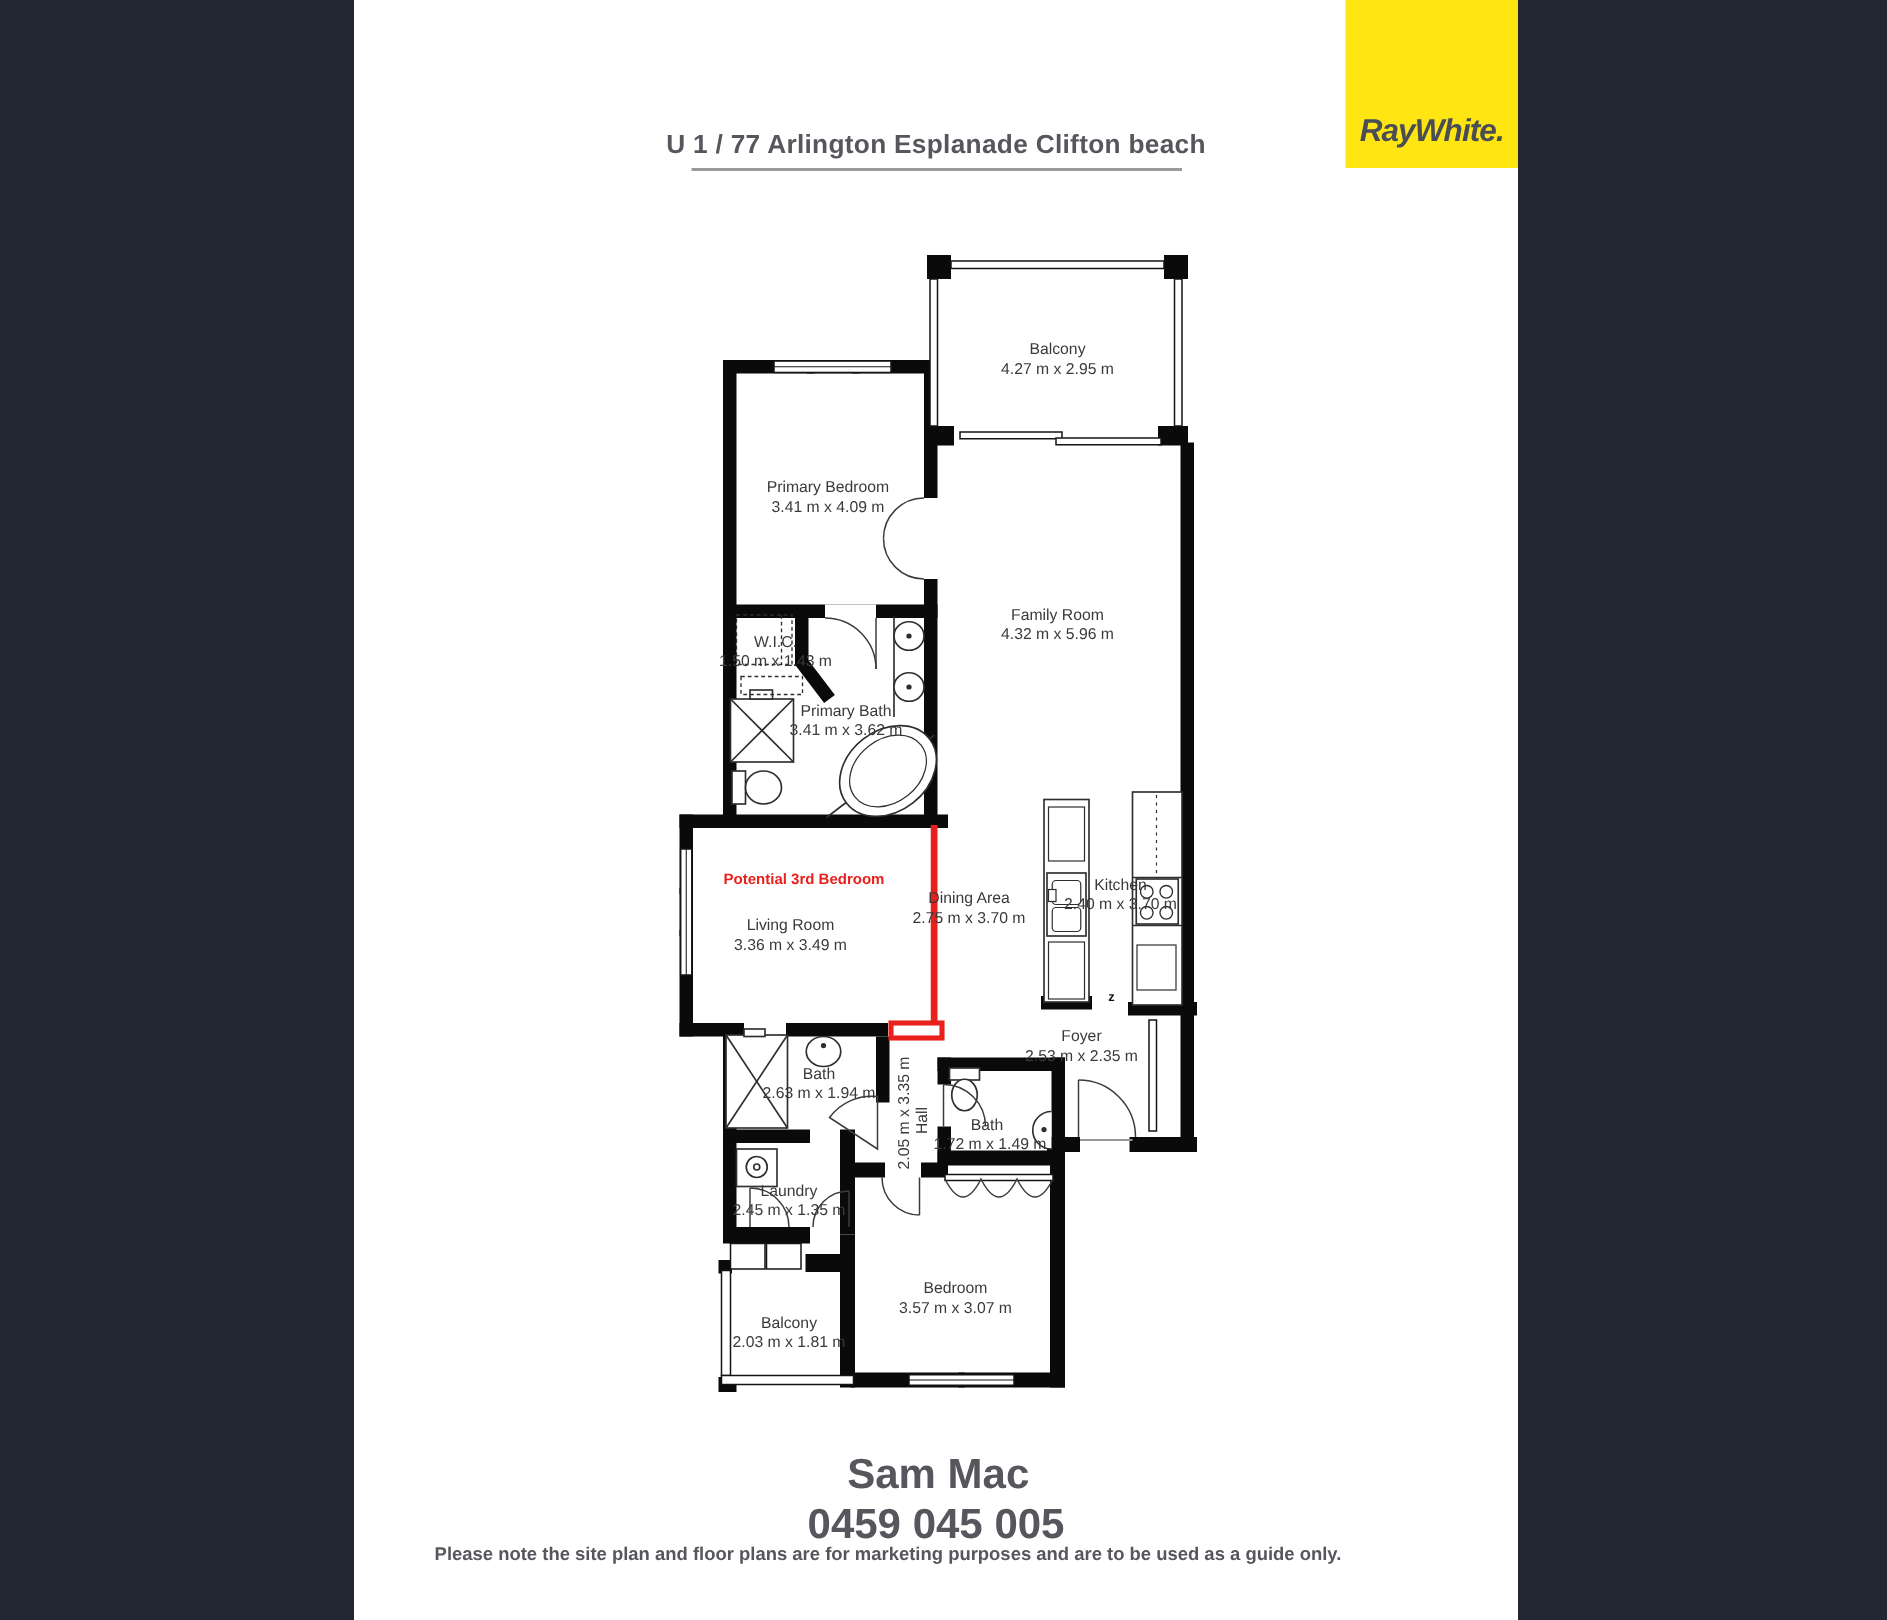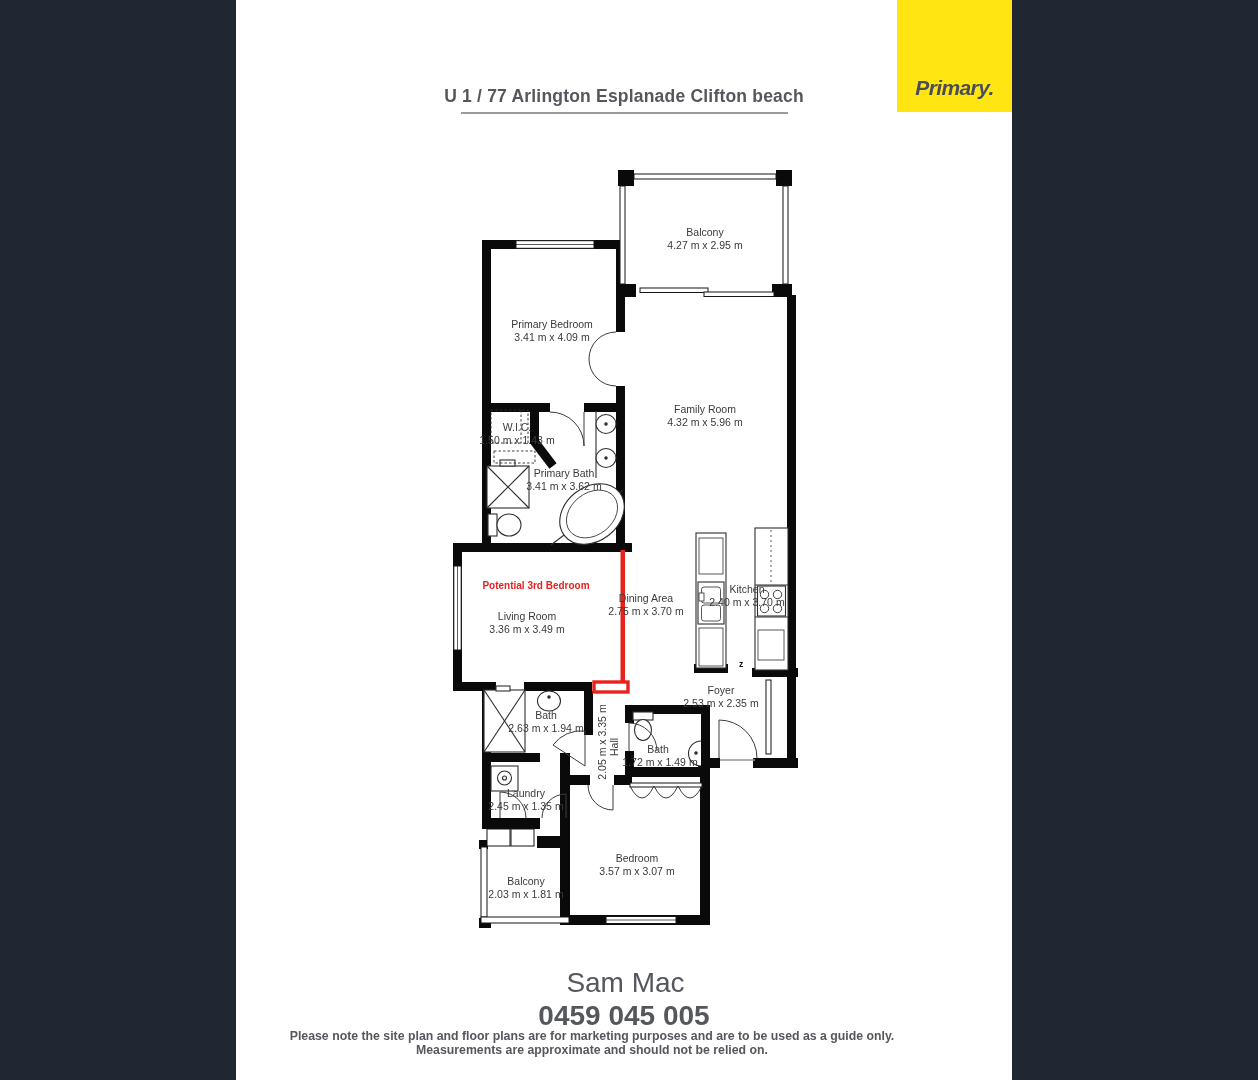--- a/index.html
+++ b/index.html
@@ -9,40 +9,40 @@
     font-family:"Liberation Sans",sans-serif;
   }
   .paper{position:absolute;left:236px;top:0;width:776px;height:1080px;background:#ffffff;}
   .logo{position:absolute;left:897px;top:0;width:115px;height:112px;background:#FFE512;
         display:flex;align-items:flex-end;justify-content:center;padding-bottom:12px;box-sizing:border-box;}
   .logo-text{font-style:italic;font-weight:bold;font-size:21px;color:#4a4e54;letter-spacing:-0.6px;}
   .title{position:absolute;left:236px;top:86px;width:776px;text-align:center;
          font-size:17.5px;font-weight:bold;color:#55575c;letter-spacing:0.2px;}
   .title-rule{position:absolute;left:461px;top:112px;width:327px;height:1.5px;background:#9b9b9b;}
   .agent-name{position:absolute;left:236px;top:967px;width:779px;text-align:center;
-              font-size:28px;font-weight:normal;color:#55575c;}
+              font-size:28px;font-weight:bold;color:#55575c;}
   .agent-phone{position:absolute;left:236px;top:1000px;width:776px;text-align:center;
                font-size:28px;font-weight:bold;color:#55575c;}
   .disclaimer{position:absolute;left:236px;top:1029px;width:712px;text-align:center;
               font-size:12.3px;font-weight:bold;color:#55575c;line-height:14px;}
   svg.plan{position:absolute;left:0;top:0;}
   .rname,.rdims{font-size:10.5px;fill:#3a3a3a;text-anchor:middle;font-family:"Liberation Sans",sans-serif;}
   .red-note{font-size:10px;font-weight:bold;fill:#e8211d;text-anchor:middle;font-family:"Liberation Sans",sans-serif;}
   .zmark{font-size:8.5px;font-weight:bold;fill:#111;text-anchor:middle;font-family:"Liberation Sans",sans-serif;}
 </style>
 </head>
 <body>
 
 <div class="paper"></div>
 
 <div class="title">U 1 / 77 Arlington Esplanade Clifton beach</div>
 <div class="title-rule"></div>
 
 <div class="logo">
-  <span class="logo-text"><span>Primary</span><span>.</span></span>
+  <span class="logo-text"><span>RayWhite</span><span>.</span></span>
 </div>
 
 <svg class="plan" width="1258" height="1080" viewBox="0 0 1258 1080">
 
   <g fill="#0a0a0a" stroke="none">
 
     <rect x="482" y="240" width="140" height="9"></rect>
     <rect x="482" y="240" width="9" height="312"></rect>
     <rect x="616" y="240" width="9" height="92"></rect>
     <rect x="616" y="386" width="9" height="26"></rect>
@@ -283,14 +283,13 @@
     <text class="rdims" x="526" y="898">2.03 m x 1.81 m</text>
 
     <text class="zmark" x="741" y="667">z</text>
   </g>
 </svg>
 
 <div class="agent-name">Sam Mac</div>
 <div class="agent-phone">0459 045 005</div>
 <div class="disclaimer">
   <div>Please note the site plan and floor plans are for marketing purposes and are to be used as a guide only.</div>
-  <div>Measurements are approximate and should not be relied on.</div>
 </div>
 
 </body></html>

